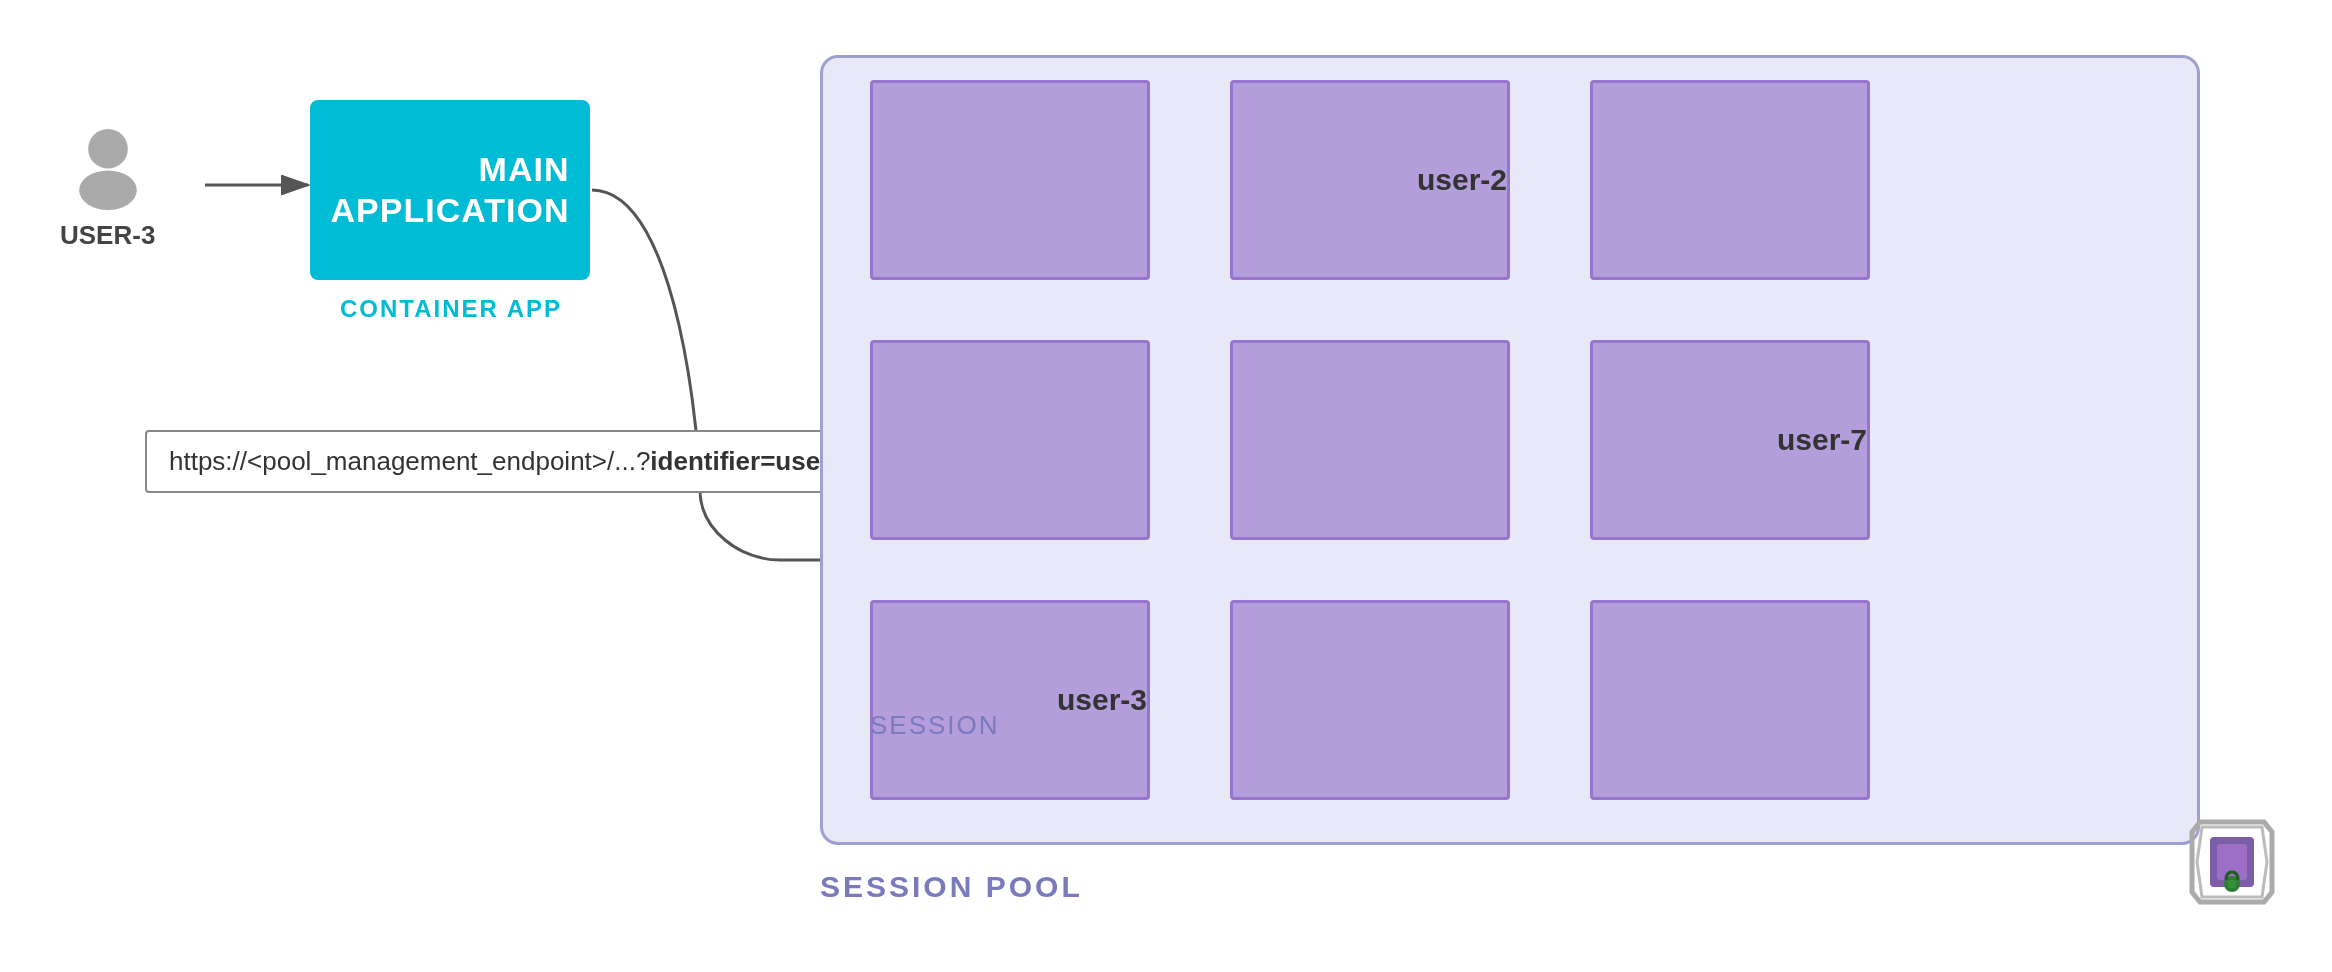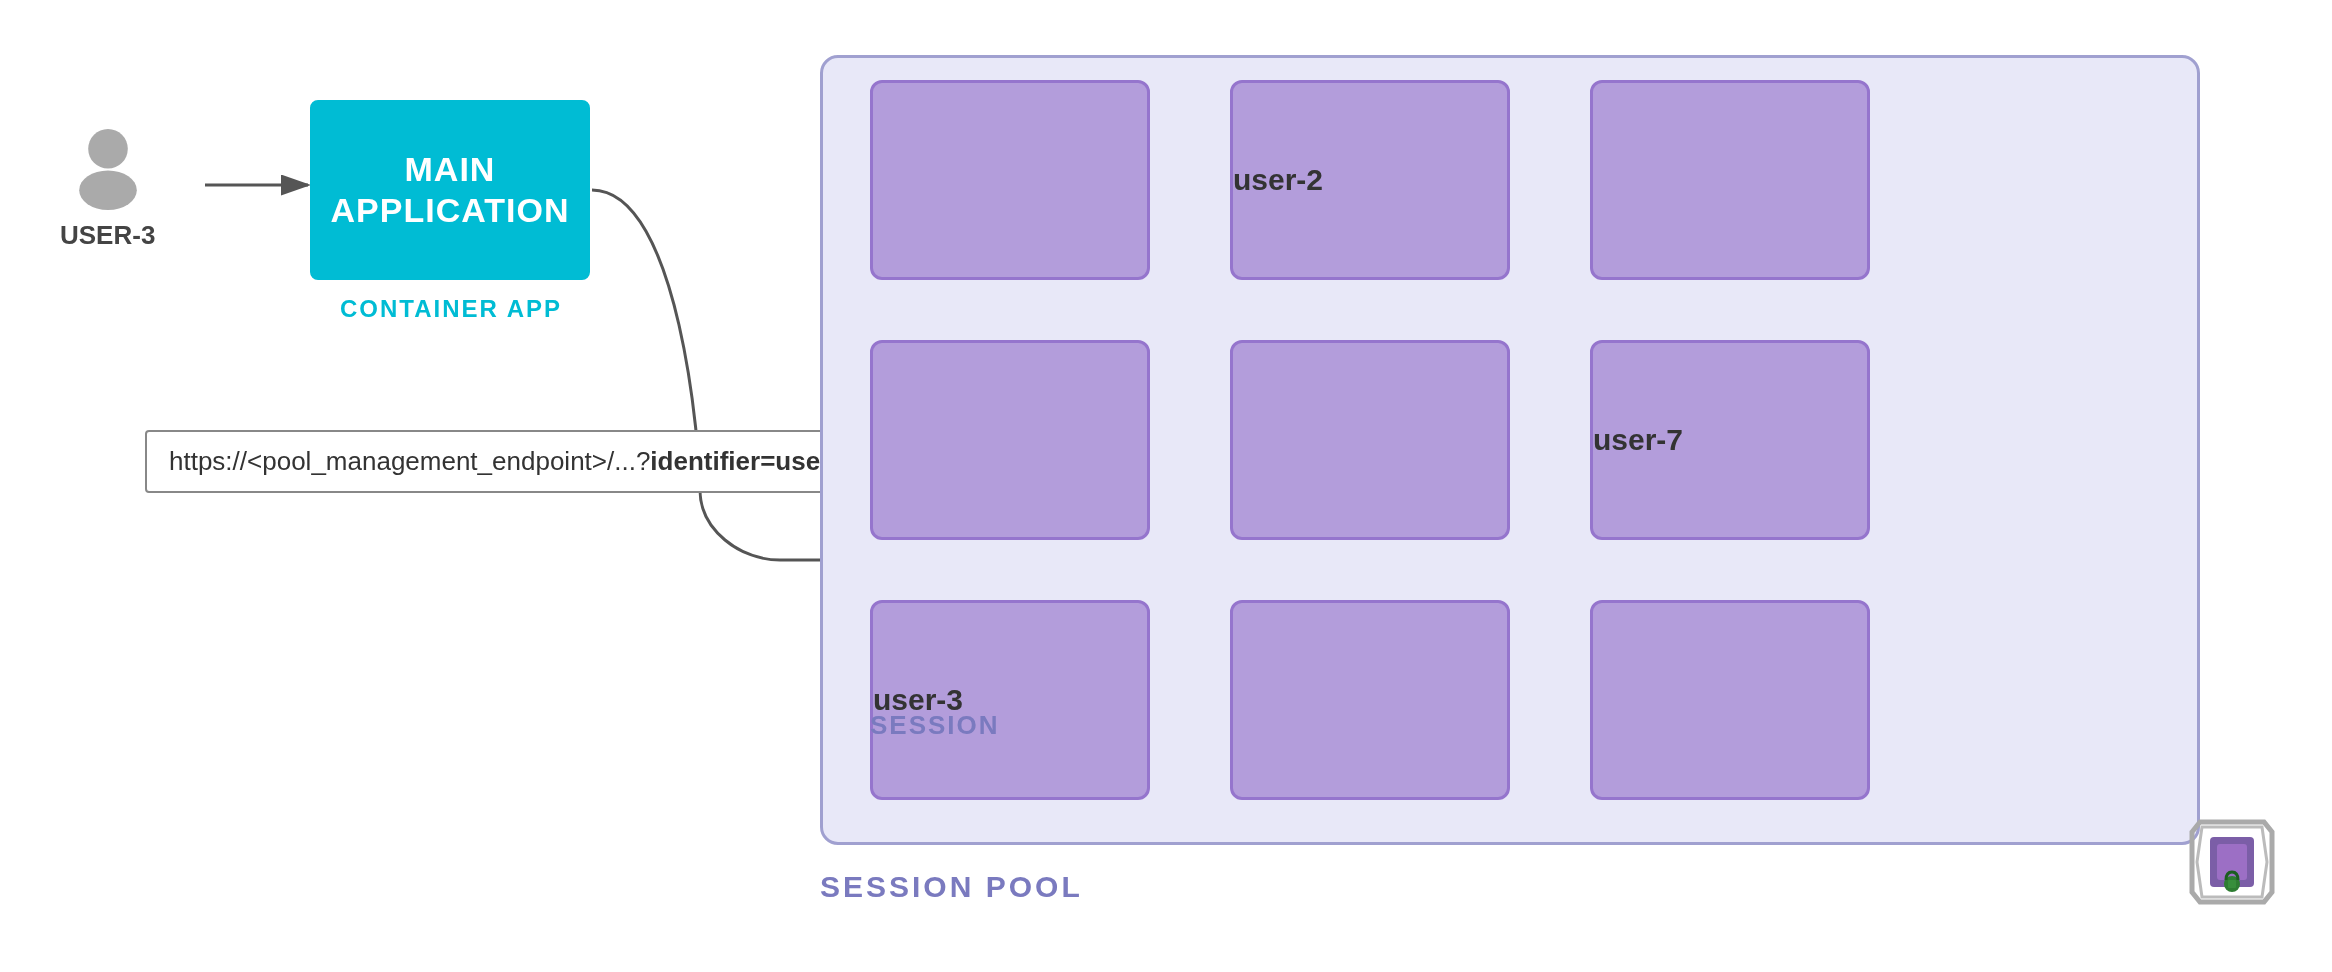--- a/index.html
+++ b/index.html
@@ -53,21 +53,21 @@
       border-radius: 8px;
       display: flex;
       align-items: center;
       justify-content: center;
     }
 
     .main-app-text {
       font-size: 34px;
       font-weight: 700;
       color: white;
-      text-align: center;
+      text-align: right;
       line-height: 1.2;
       letter-spacing: 1px;
     }
 
     .container-app-label {
       position: absolute;
       left: 340px;
       top: 295px;
       font-size: 24px;
       font-weight: 700;
@@ -106,43 +106,43 @@
       top: 80px;
       display: grid;
       grid-template-columns: repeat(3, 280px);
       grid-template-rows: repeat(3, 200px);
       gap: 60px 80px;
     }
 
     .session-cell {
       background: #b39ddb;
       border: 3px solid #9575cd;
-      border-radius: 12px;
+      border-radius: 4px;
       display: flex;
       align-items: center;
-      justify-content: flex-start;
+      justify-content: flex-end;
       position: relative;
     }
 
     .session-cell.active {
       
     }
 
     .session-cell-label {
       font-size: 30px;
       font-weight: 700;
       color: #333;
     }
 
     .session-label {
       position: absolute;
       left: 870px;
       top: 710px;
       font-size: 26px;
-      font-weight: 700;
+      font-weight: 400;
       color: #7a7abf;
       letter-spacing: 2px;
     }
 
     
     .url-box {
       position: absolute;
       left: 145px;
       top: 430px;
       background: white;

